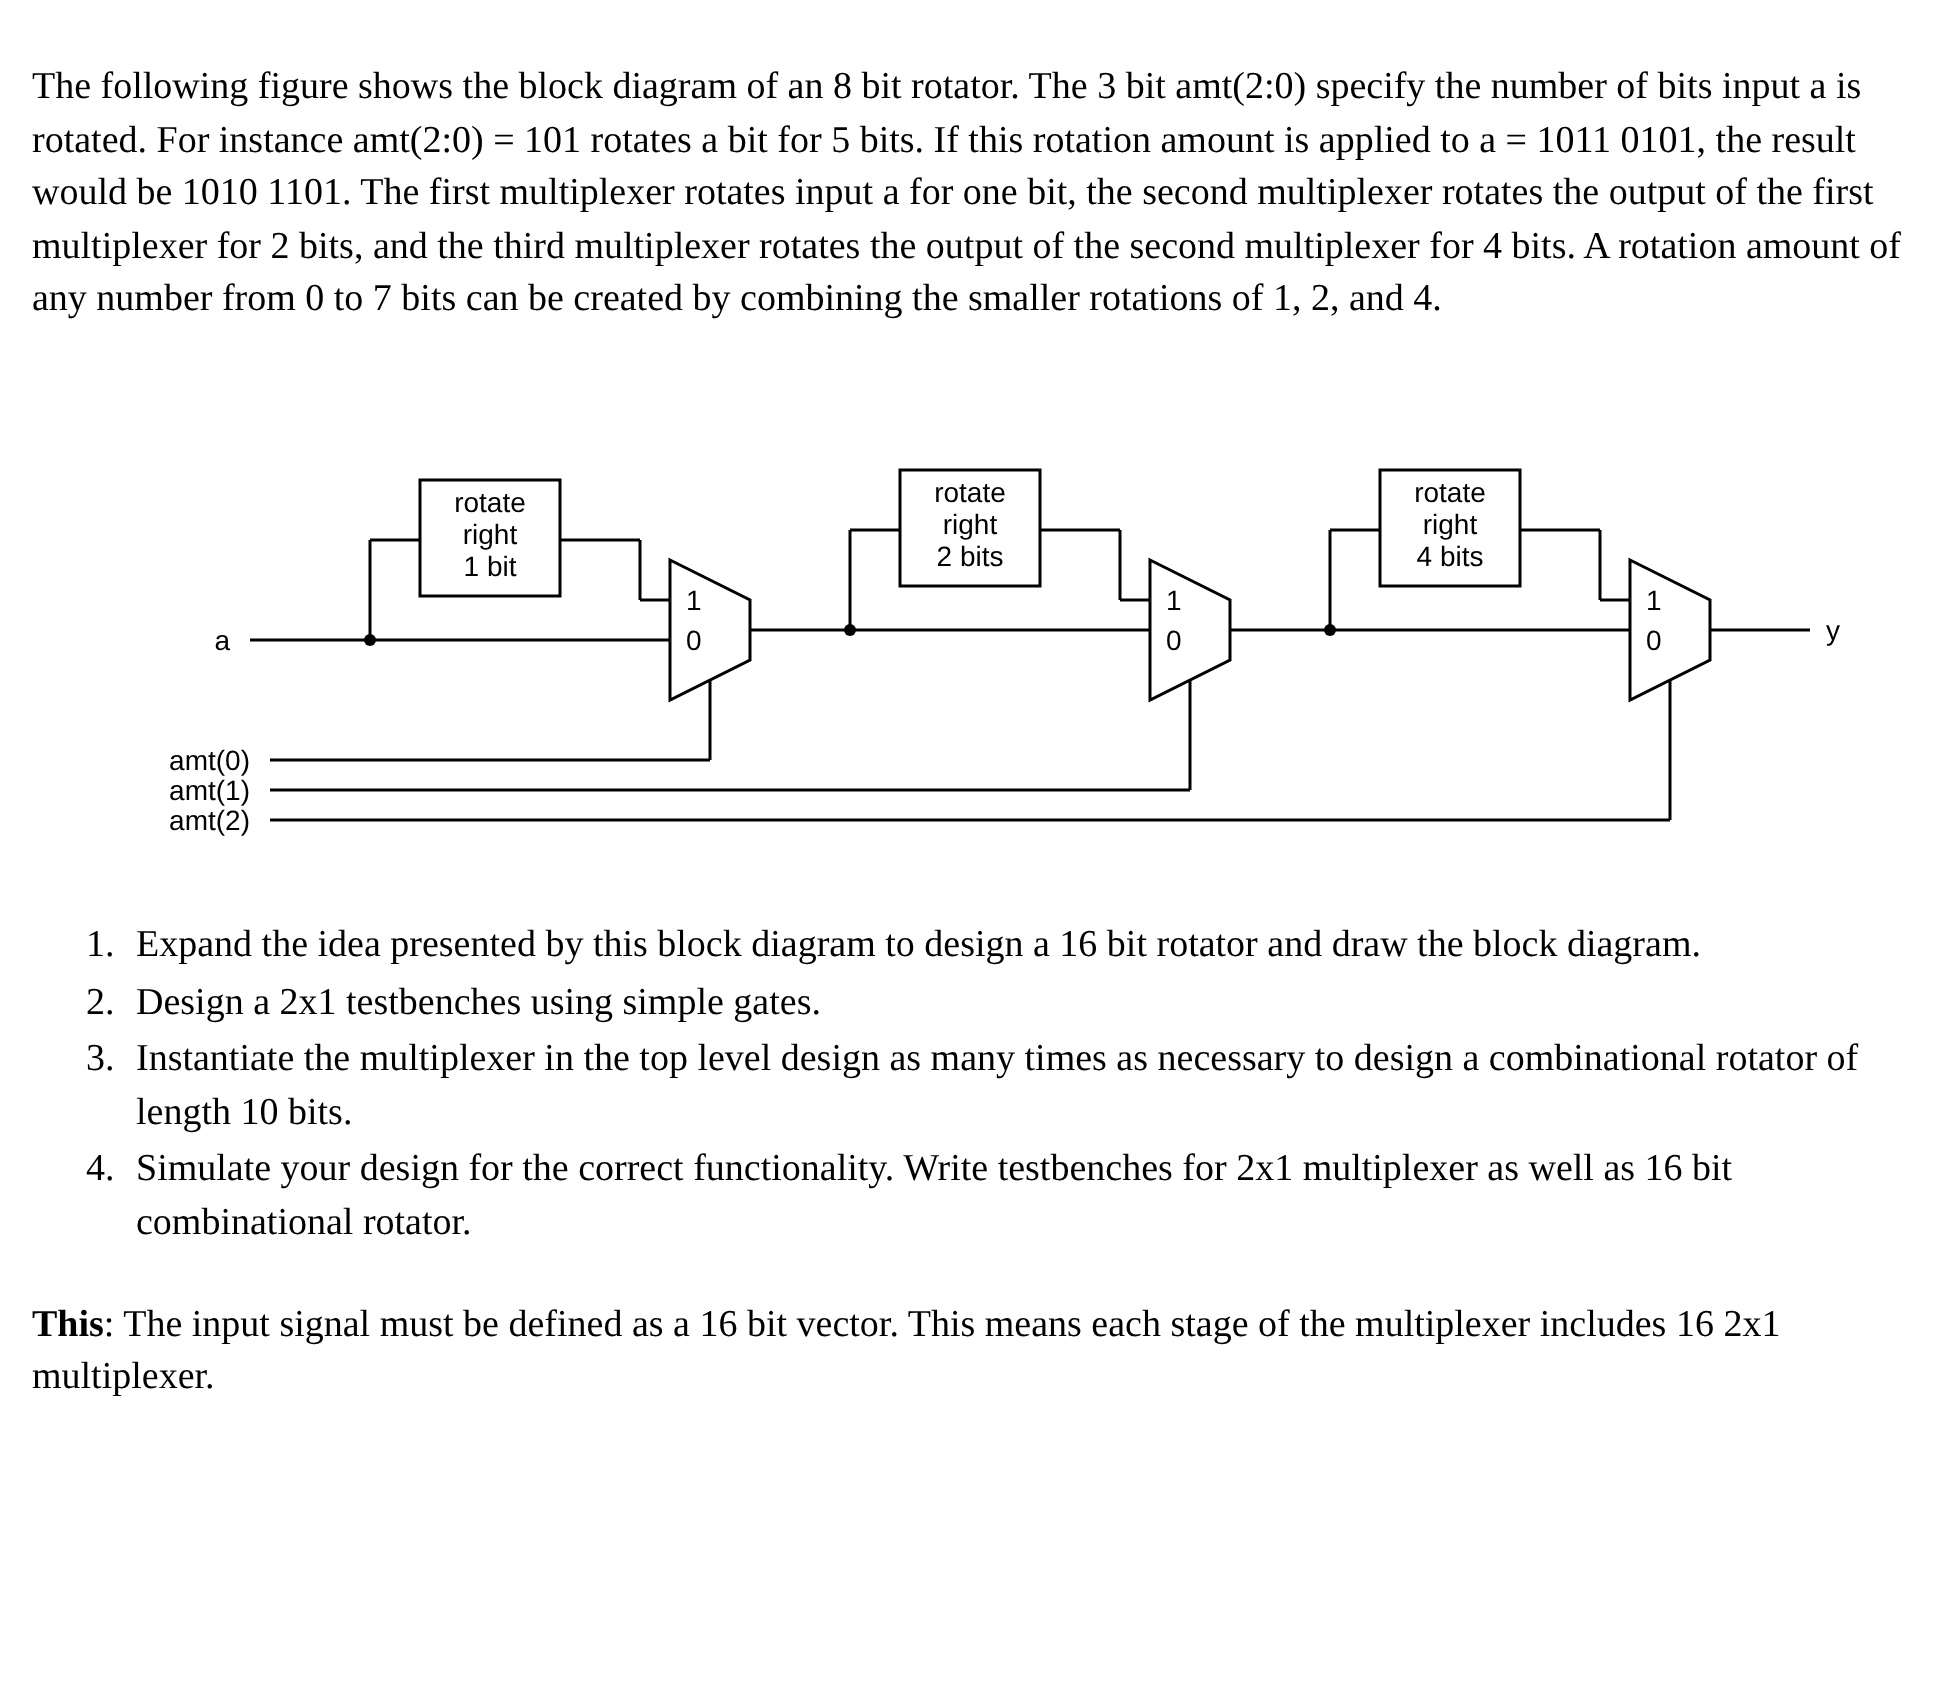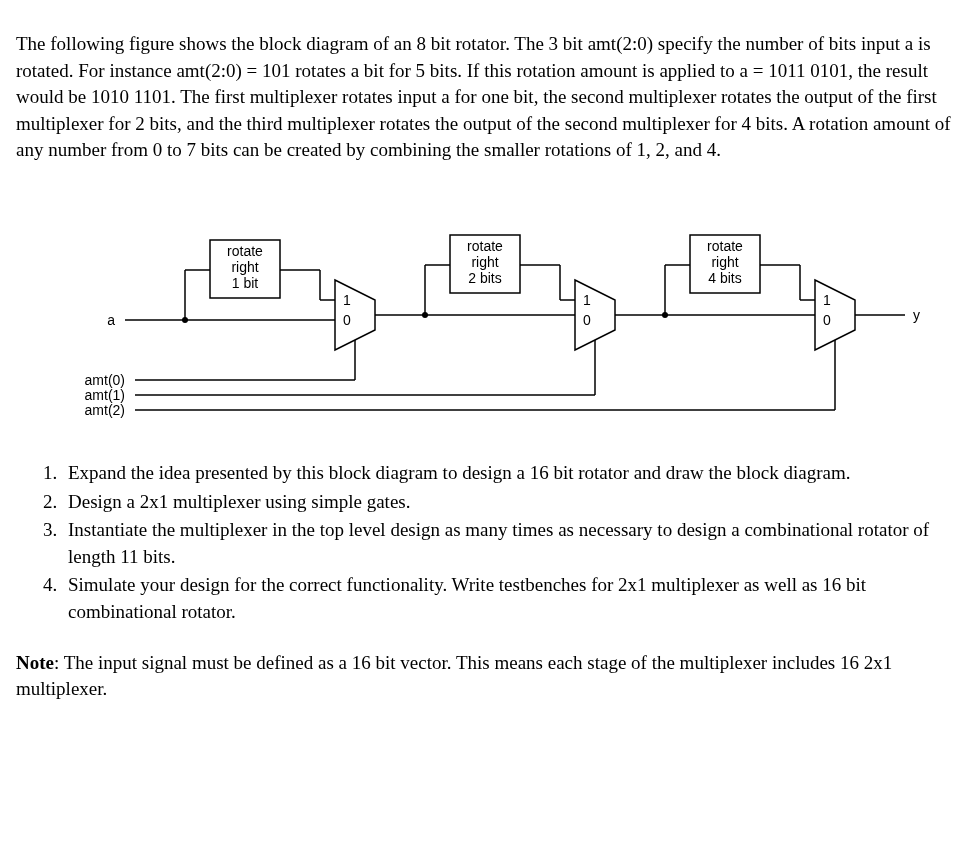--- a/index.html
+++ b/index.html
@@ -126,20 +126,20 @@
   <line x1="100" y1="170" x2="320" y2="170" stroke="#000" stroke-width="1.5"></line>
 
   <line x1="100" y1="185" x2="560" y2="185" stroke="#000" stroke-width="1.5"></line>
 
   <line x1="100" y1="200" x2="800" y2="200" stroke="#000" stroke-width="1.5"></line>
 </svg>
 </div>
 
 <ol>
   <li>Expand the idea presented by this block diagram to design a 16 bit rotator and draw the block diagram.</li>
-  <li>Design a 2x1 multiplexer using simple gates.</li>
-  <li>Instantiate the multiplexer in the top level design as many times as necessary to design a combinational rotator of length 11 bits.</li>
+  <li>Design a 2x1 testbenches using simple gates.</li>
+  <li>Instantiate the multiplexer in the top level design as many times as necessary to design a combinational rotator of length 10 bits.</li>
   <li>Simulate your design for the correct functionality. Write testbenches for 2x1 multiplexer as well as 16 bit combinational rotator.</li>
 </ol>
 
 <p class="note">
-  <b>Note</b><span>: The input signal must be defined as a 16 bit vector. This means each stage of the multiplexer includes 16 2x1 multiplexer.</span>
+  <b>This</b><span>: The input signal must be defined as a 16 bit vector. This means each stage of the multiplexer includes 16 2x1 multiplexer.</span>
 </p>
 
 </body></html>

